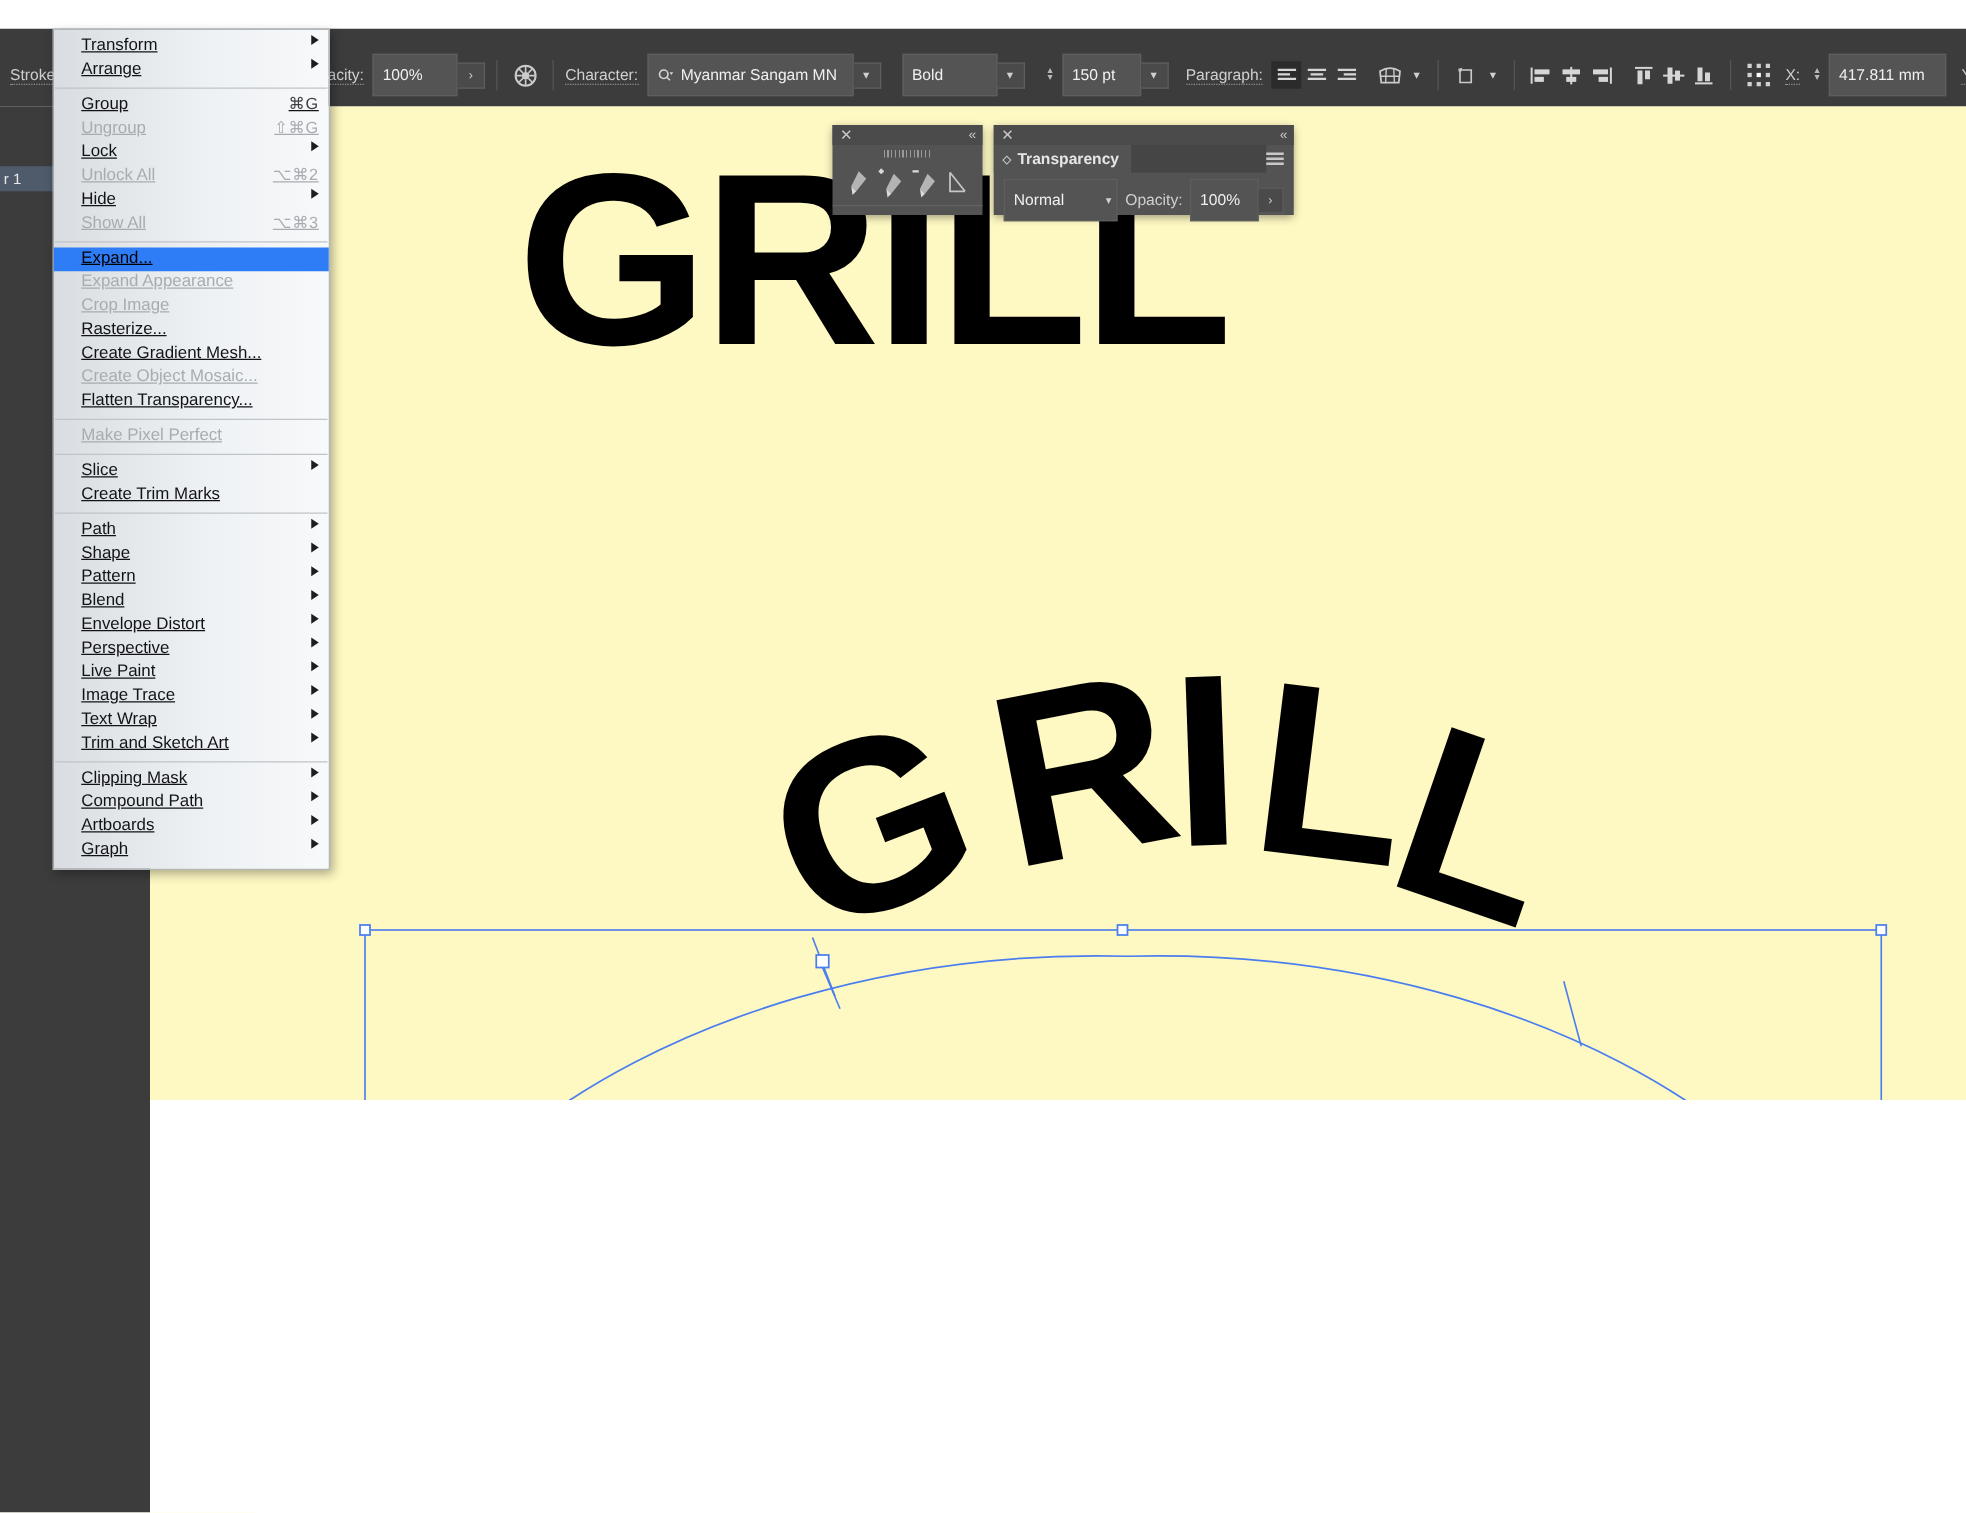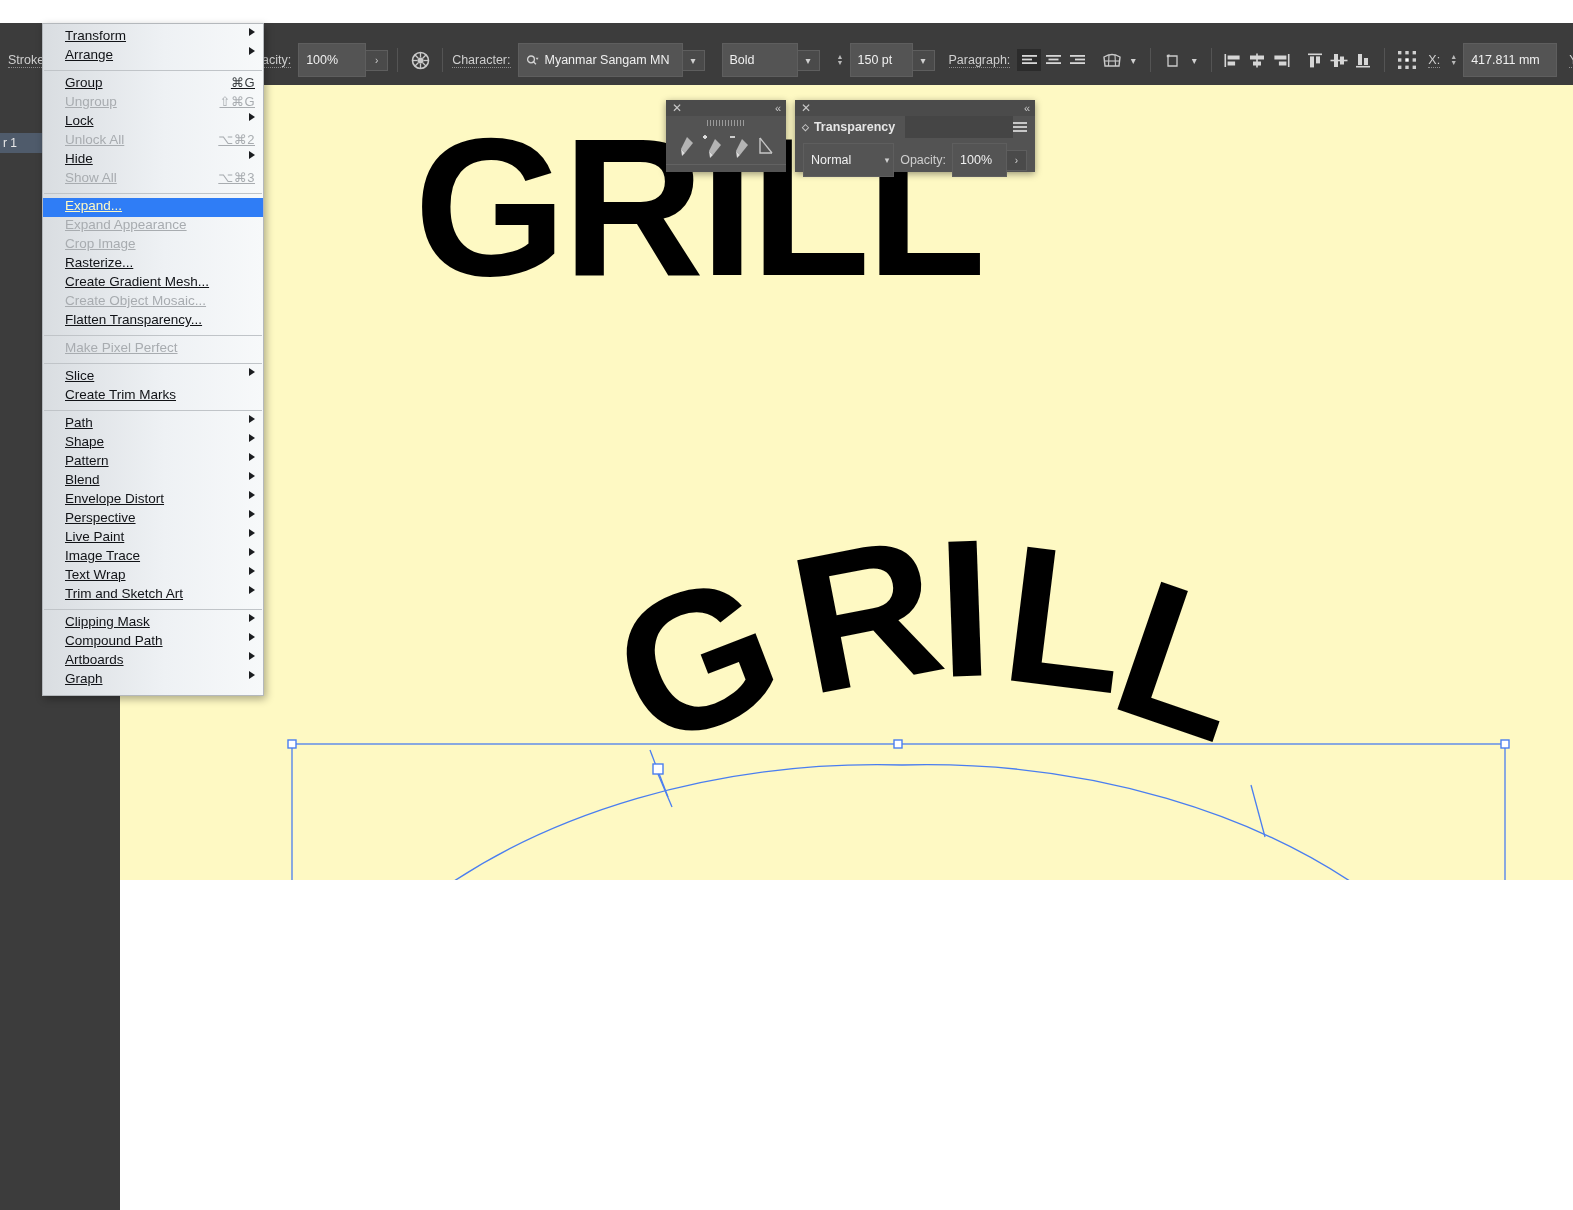--- a/index.html
+++ b/index.html
@@ -91,21 +91,21 @@
     padding: 4px 0 5px 0;
     font-size: 13.5px;
   }
   .mrow {
     height: 19px; display: flex; align-items: flex-start;
     padding: 0 8px 0 22px; color: #111317; position: relative;
     white-space: nowrap;
     text-decoration: underline;
   }
   .mrow.dis { color: #a8acb0; }
-  .mrow.hl { background: #2f7df6; color: #fef9c3; }
+  .mrow.hl { background: #2f7df6; color: #000000; }
   .mrow .shortcut {
     margin-left: auto; color: #3c4043; font-size: 13px; letter-spacing: 0.5px;
   }
   .mrow.dis .shortcut { color: #a8acb0; }
   .arrow {
     margin-left: auto;
     width: 0; height: 0;
     border-left: 6px solid #1b1d20;
     border-top: 4.5px solid transparent;
     border-bottom: 4.5px solid transparent;

